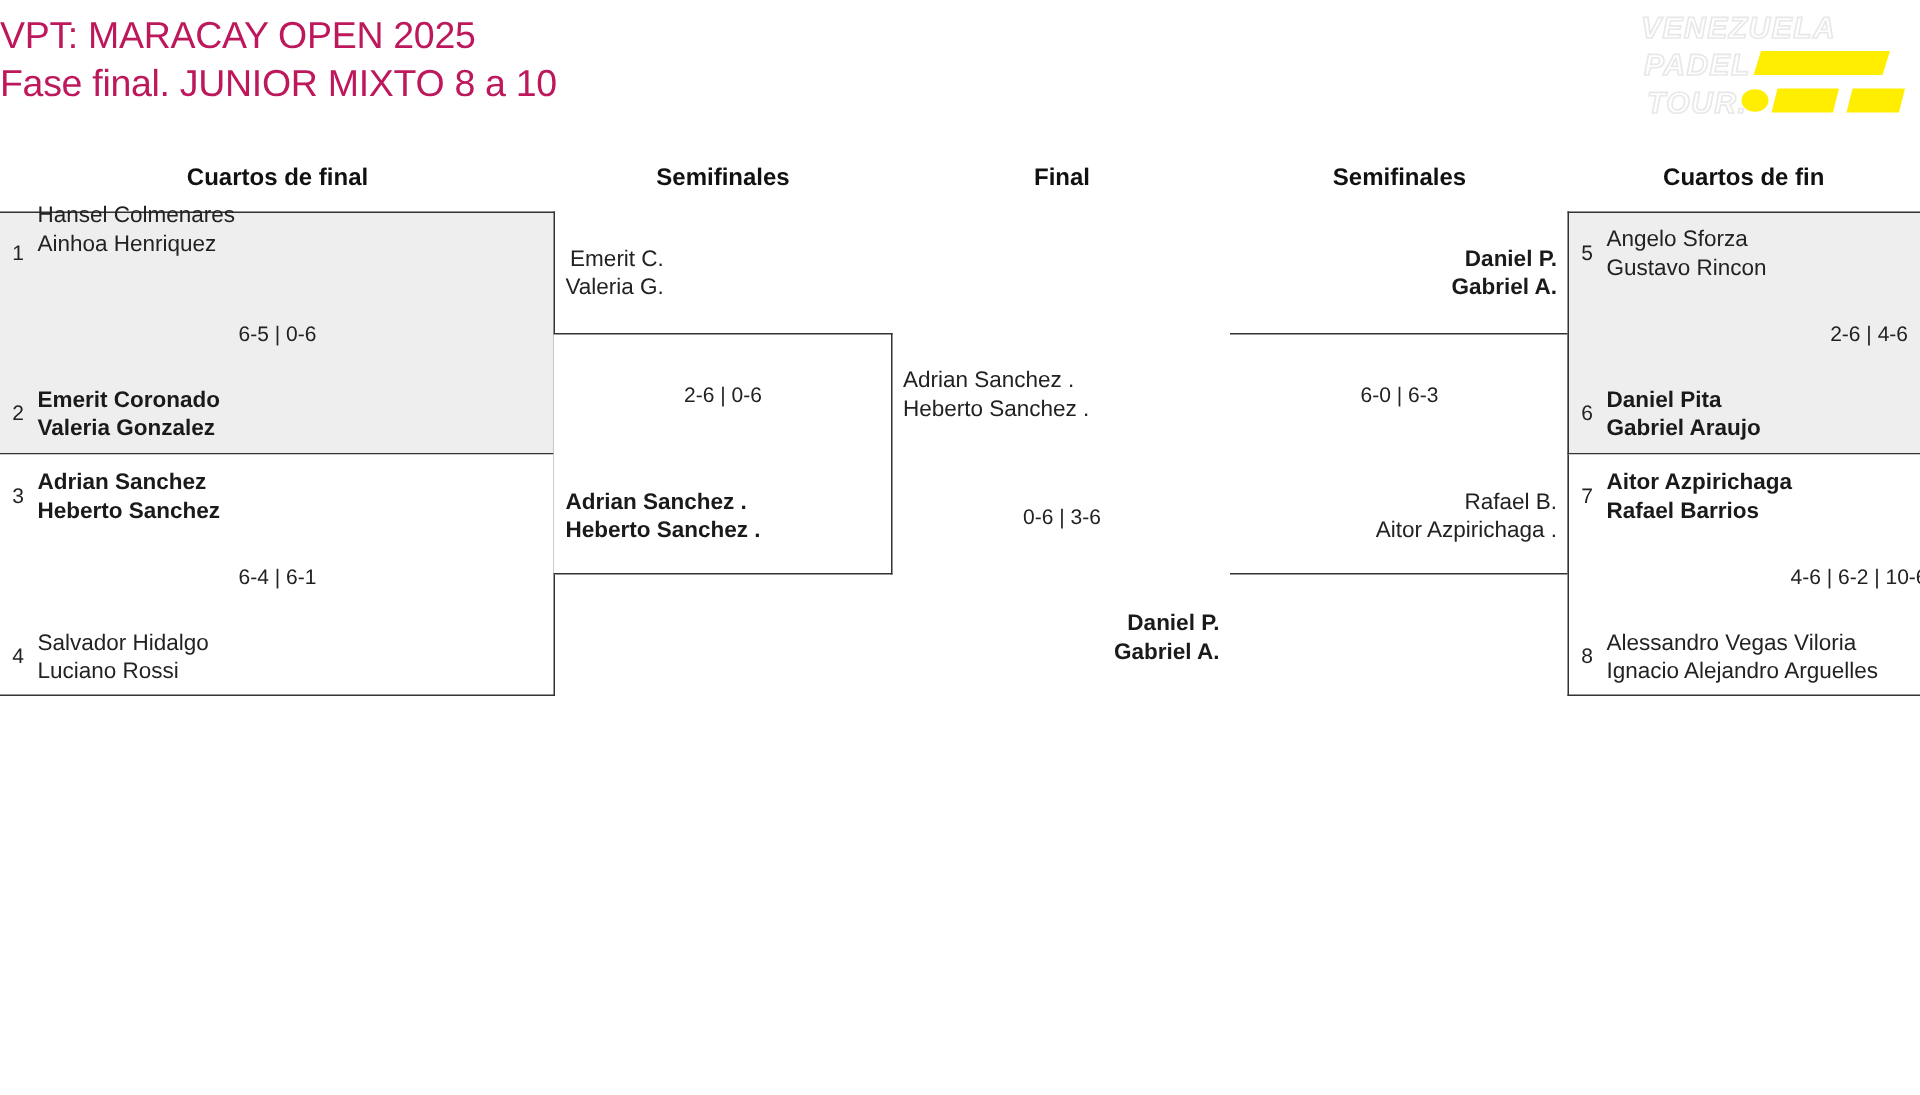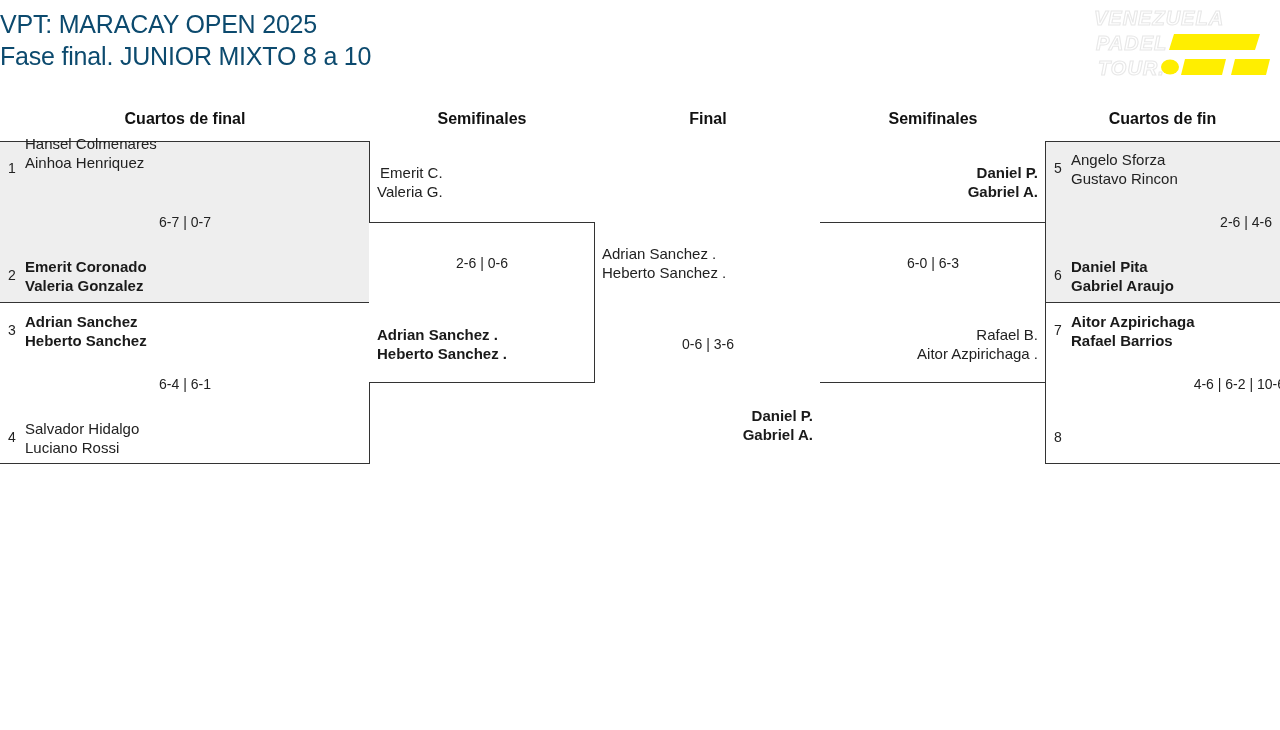--- a/index.html
+++ b/index.html
@@ -10,21 +10,21 @@
     color: #1a1a1a;
     overflow: hidden;
   }
   #root { position: relative; width: 1280px; height: 730px; }
 
   
   .title-block {
     position: absolute; left: 0; top: 8px;
     font-size: 25px; line-height: 32px;
     font-weight: 400; letter-spacing: -0.2px;
-    color: #0c4a6e;
+    color: #be185d;
   }
   .title-line { display: block; white-space: nowrap; }
 
   
   .logo {
     position: absolute; right: 8px; top: 4px;
     width: 180px; height: 78px;
   }
 
   
@@ -119,21 +119,21 @@
   <div class="bx sf-l"></div>
   <div class="bx sf-r"></div>
   <div class="bx qf-r1"></div>
   <div class="bx qf-r2"></div>
 
   <div class="seed" style="left:4px; top:160px;">1</div>
   <div class="team lose" style="left:25px; top:134px;">
     <span class="ln">Hansel Colmenares</span>
     <span class="ln">Ainhoa Henriquez</span>
   </div>
-  <div class="score" style="left:0; top:214px; width:370px; text-align:center;">6-7 | 0-7</div>
+  <div class="score" style="left:0; top:214px; width:370px; text-align:center;">6-5 | 0-6</div>
   <div class="seed" style="left:4px; top:267px;">2</div>
   <div class="team win" style="left:25px; top:257px;">
     <span class="ln">Emerit Coronado</span>
     <span class="ln">Valeria Gonzalez</span>
   </div>
 
   <div class="seed" style="left:4px; top:322px;">3</div>
   <div class="team win" style="left:25px; top:312px;">
     <span class="ln">Adrian Sanchez</span>
     <span class="ln">Heberto Sanchez</span>
@@ -187,14 +187,18 @@
     <span class="ln">Gabriel Araujo</span>
   </div>
 
   <div class="seed" style="left:1050px; top:322px;">7</div>
   <div class="team win" style="left:1071px; top:312px;">
     <span class="ln">Aitor Azpirichaga</span>
     <span class="ln">Rafael Barrios</span>
   </div>
   <div class="score ralign" style="left:1045px; top:376px; width:240px;">4-6 | 6-2 | 10-6</div>
   <div class="seed" style="left:1050px; top:429px;">8</div>
+  <div class="team lose" style="left:1071px; top:419px;">
+    <span class="ln">Alessandro Vegas Viloria</span>
+    <span class="ln">Ignacio Alejandro Arguelles</span>
+  </div>
 
 </div>
 
 </body></html>

